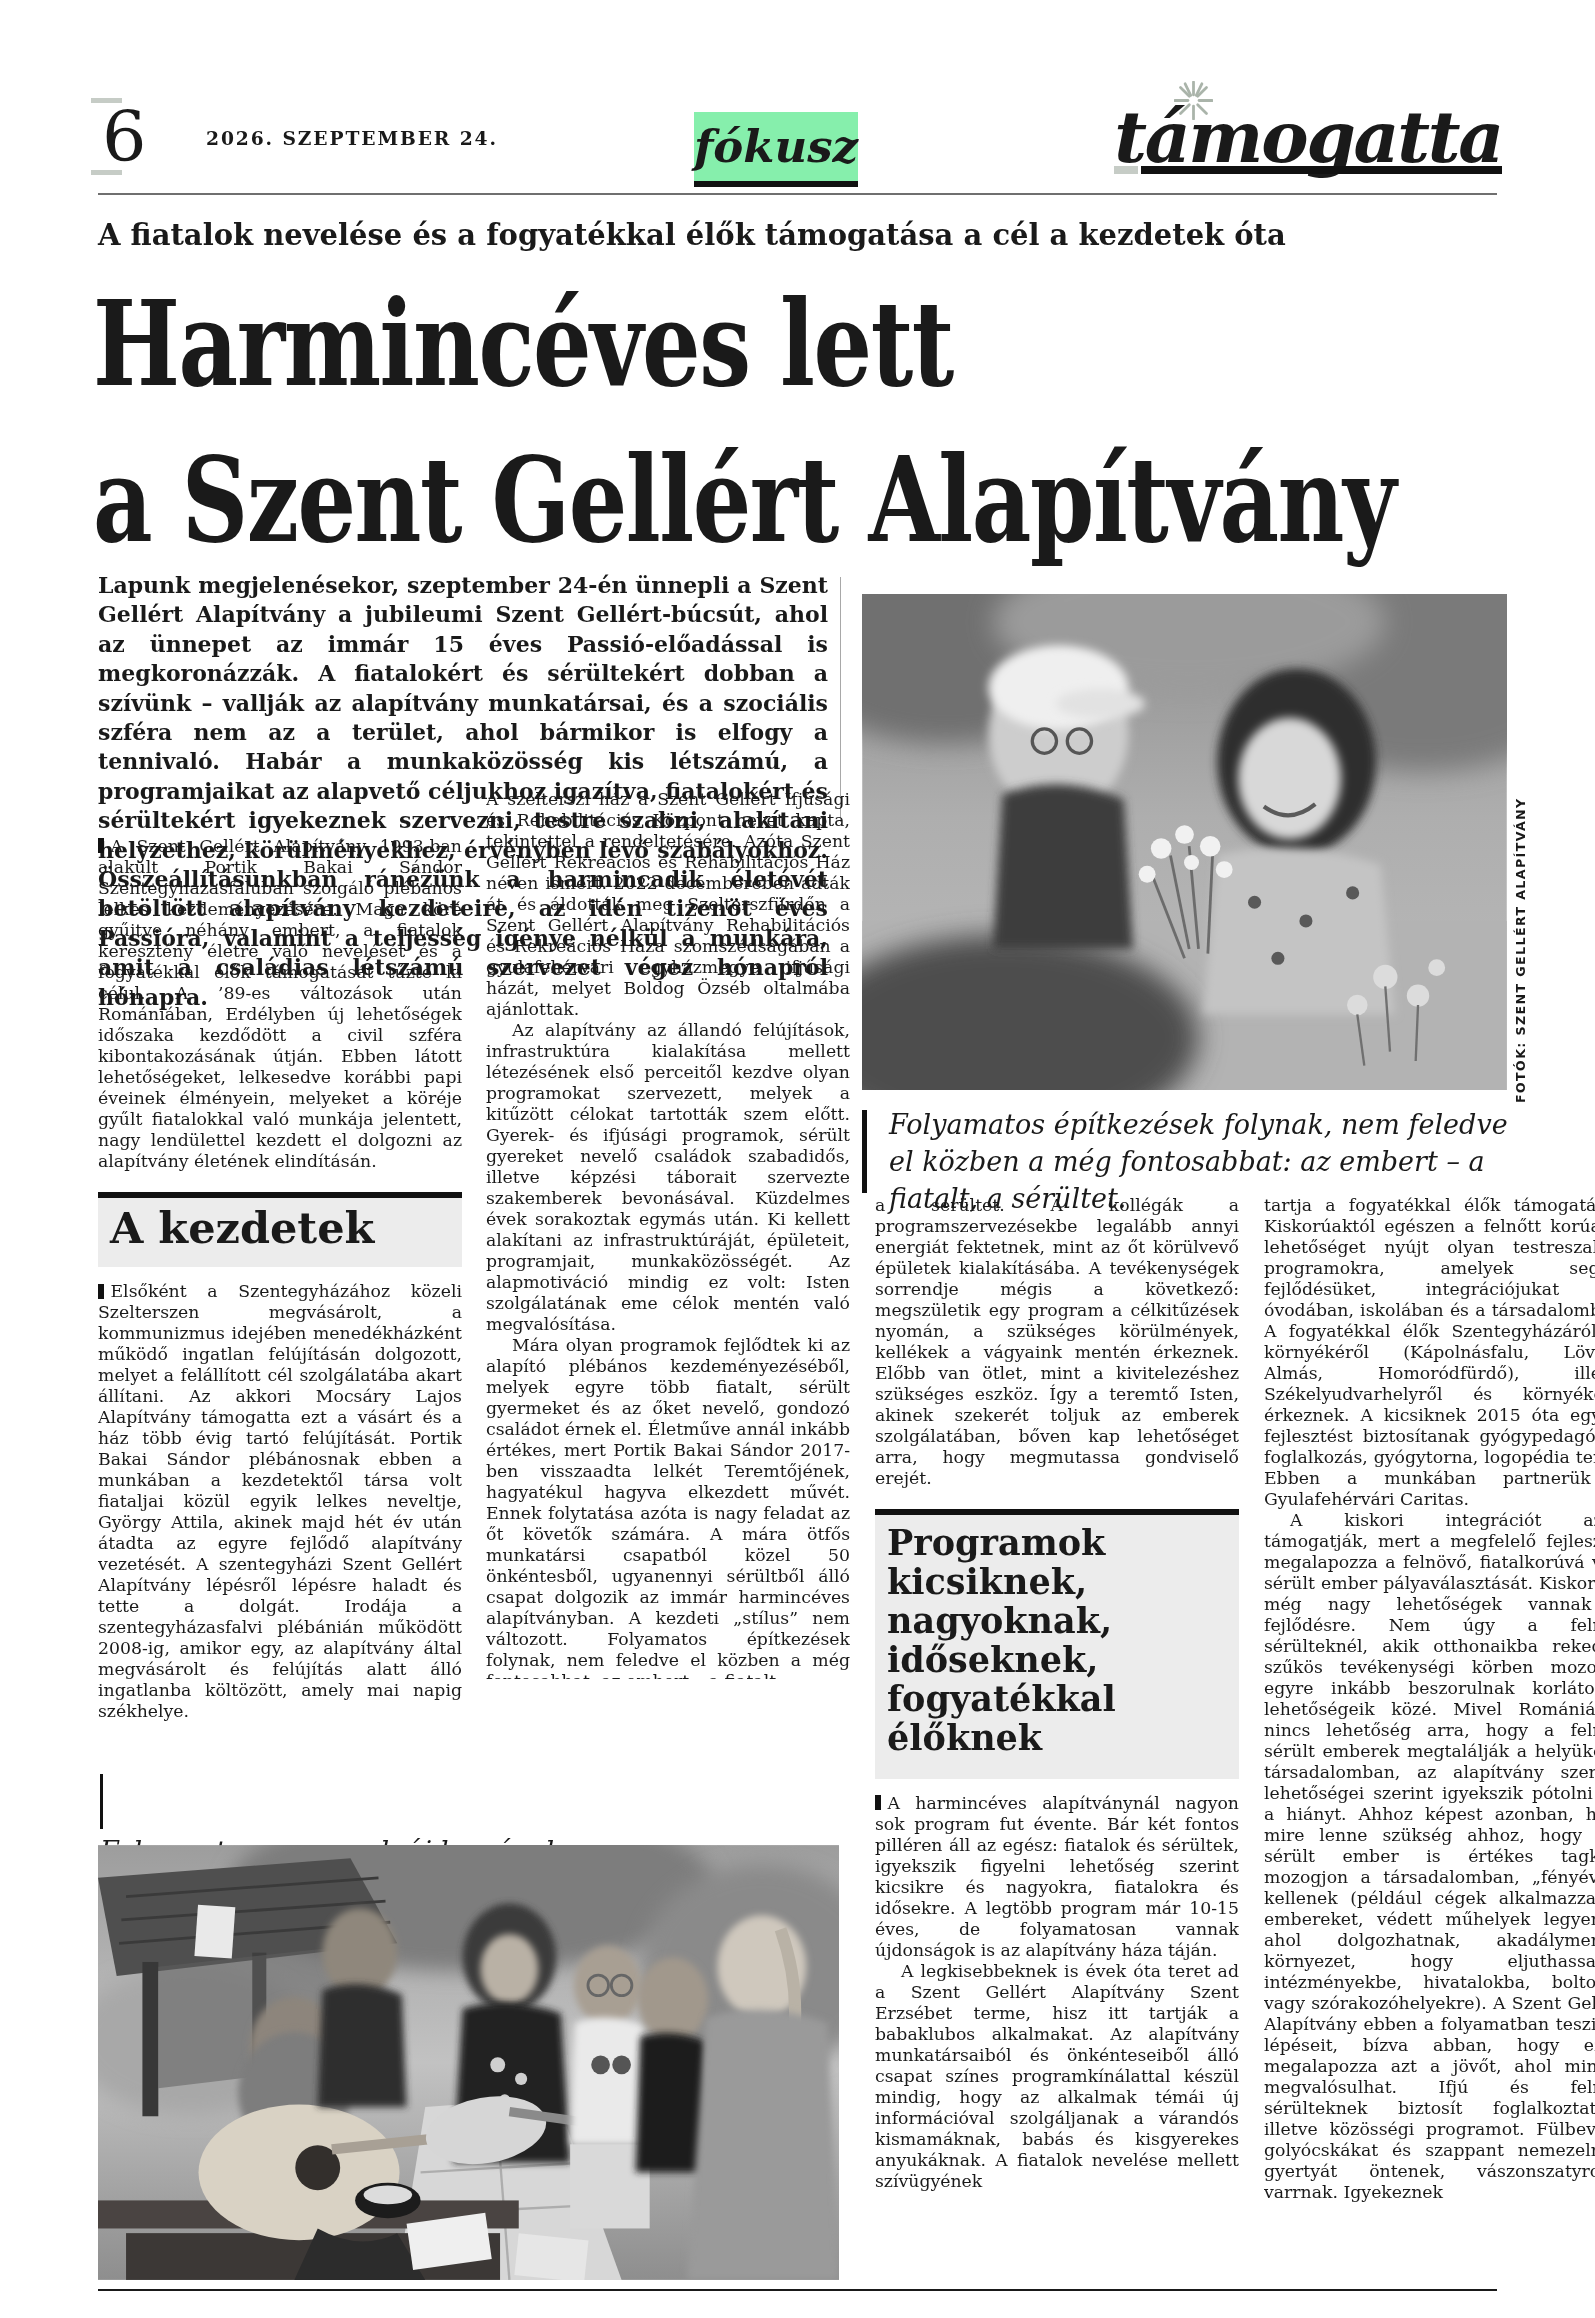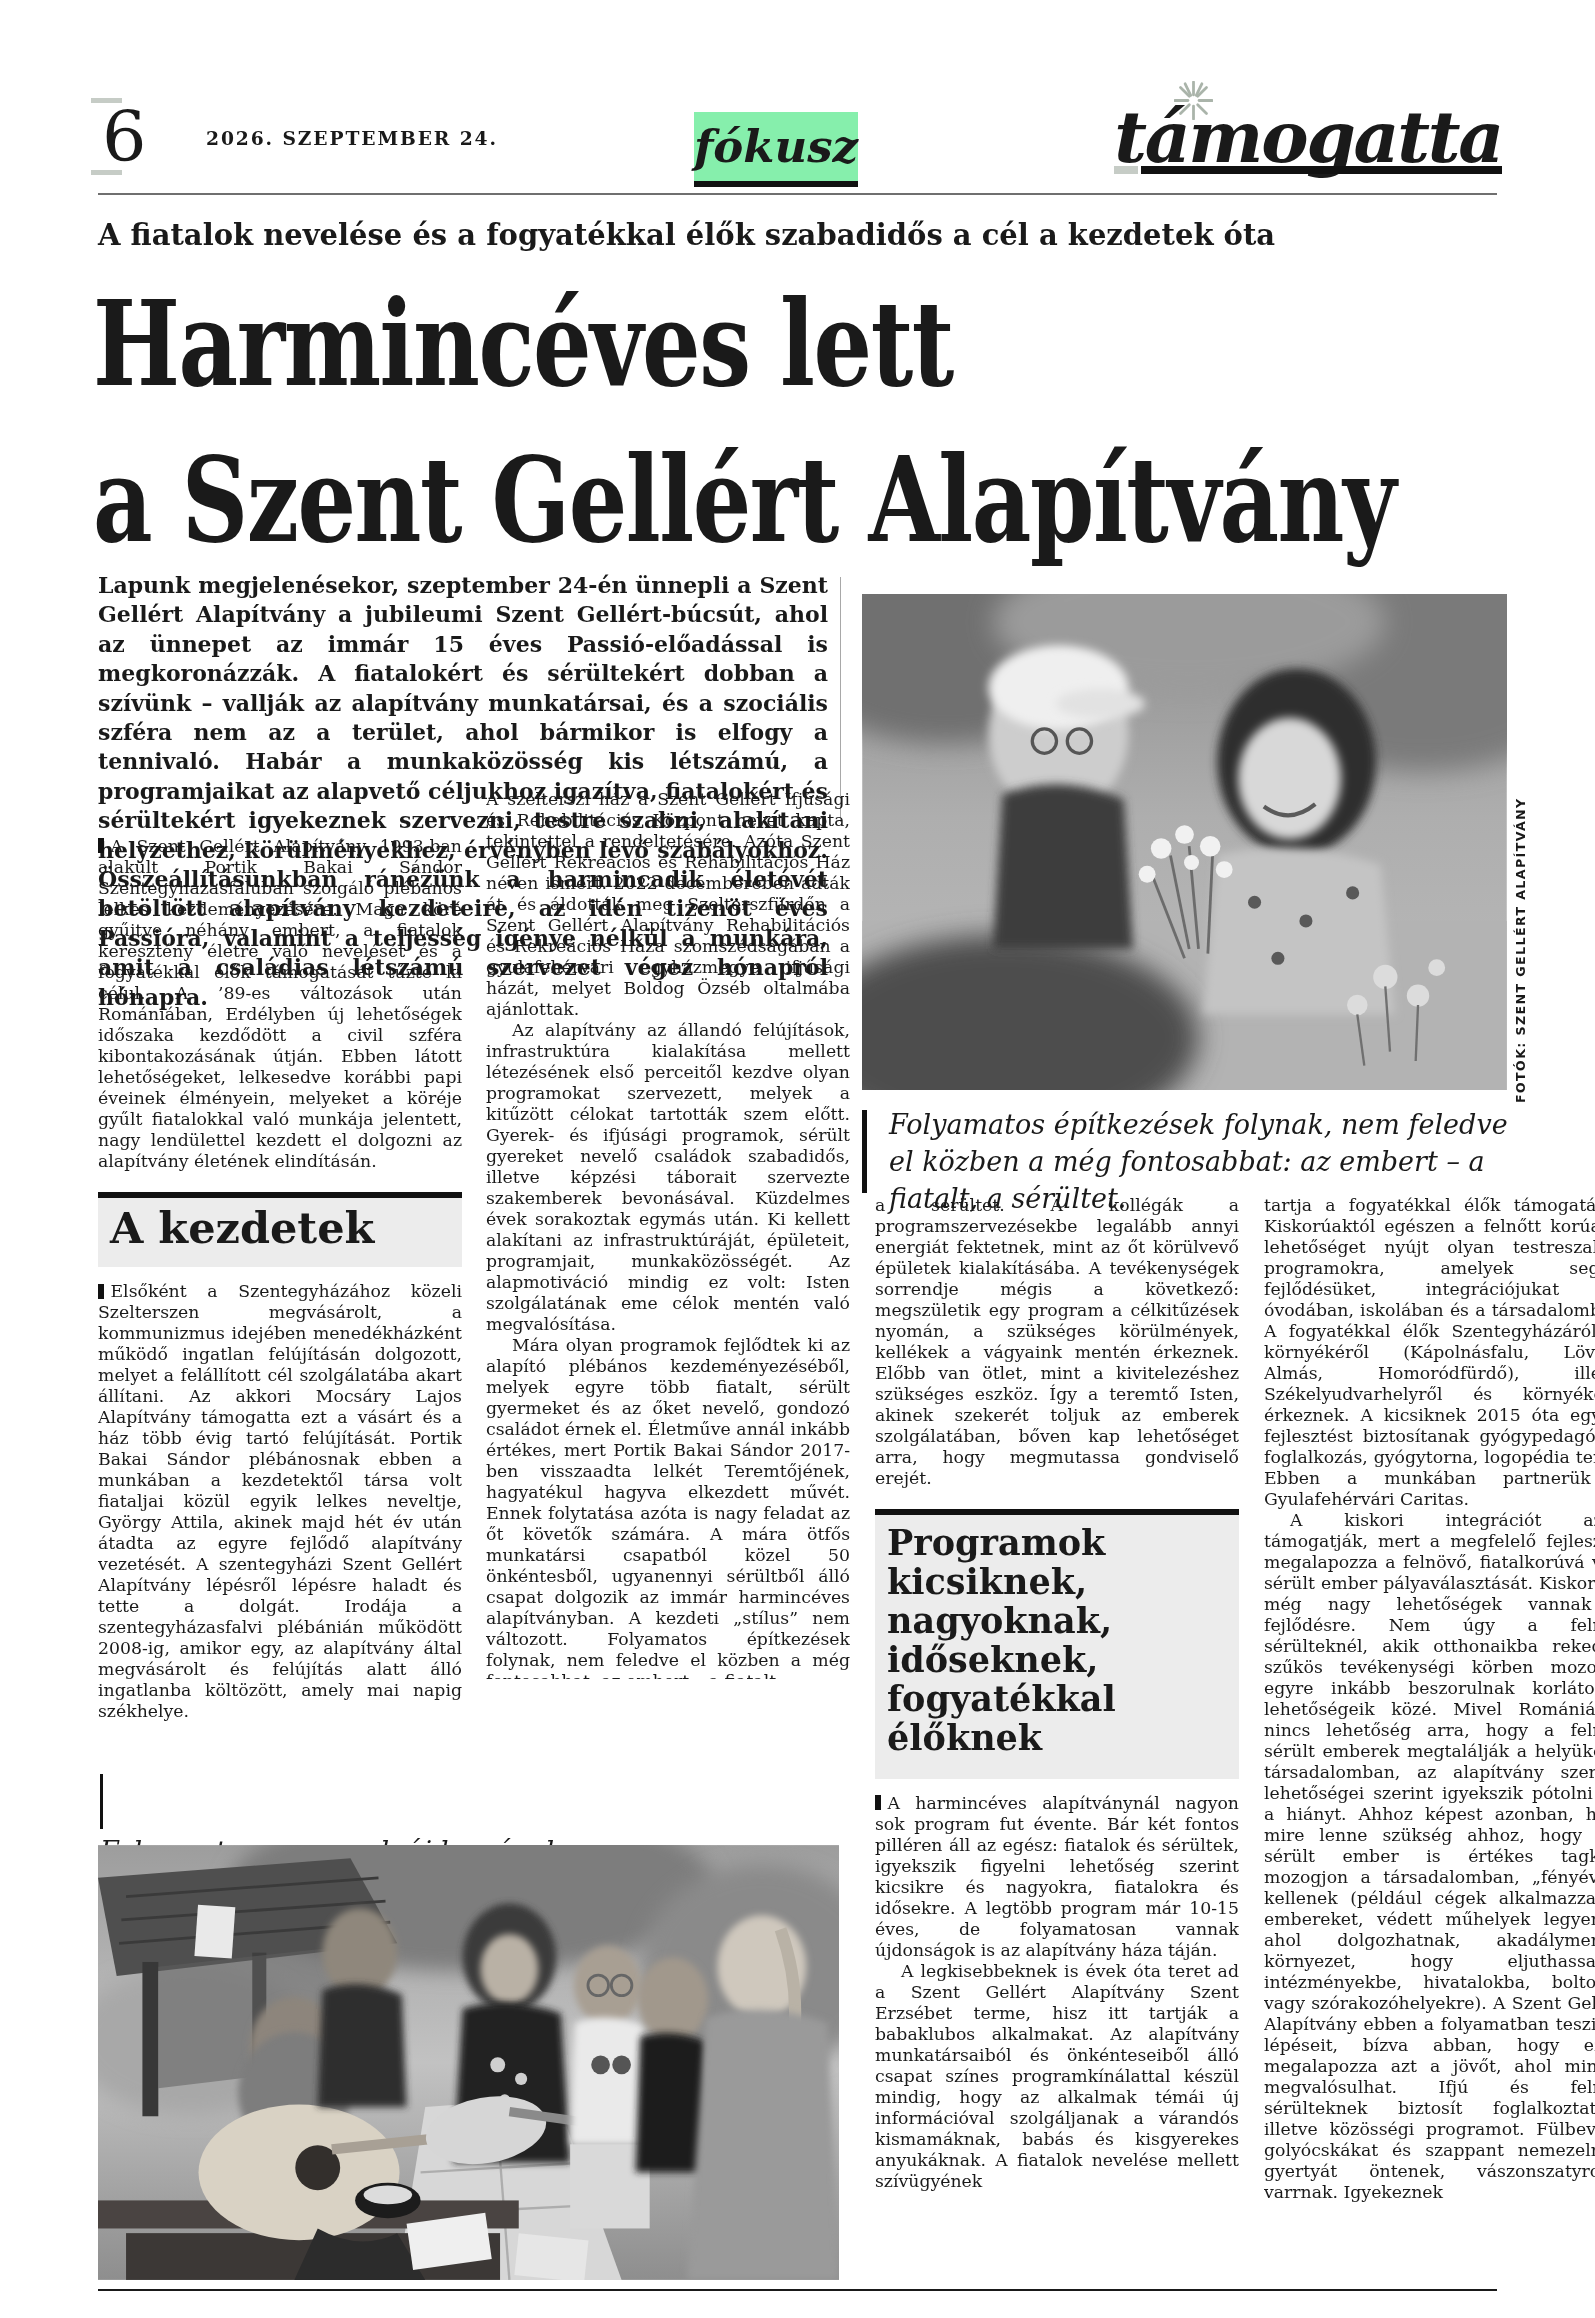--- a/index.html
+++ b/index.html
@@ -97,21 +97,21 @@
     </span>
     <span class="brand-word">támogatta</span>
     <span class="brand-rule">
       <span class="seg-gray"></span>
         <span class="seg-black"></span>
     </span>
   </div>
 
   <div class="header-rule"></div>
 
-  <div class="kicker">A fiatalok nevelése és a fogyatékkal élők szabadidős a cél a kezdetek óta</div>
+  <div class="kicker">A fiatalok nevelése és a fogyatékkal élők támogatása a cél a kezdetek óta</div>
 
   <h1 class="headline" style="margin:0;">
     <span>Harmincéves lett</span><br>
     <span>a Szent Gellért Alapítvány</span>
   </h1>
 
   <div class="lead">Lapunk megjelenésekor, szeptember 24-én ünnepli a Szent Gellért Alapítvány a jubileumi Szent Gellért-búcsút, ahol az ünnepet az immár 15 éves Passió-előadással is megkoronázzák. A fiatalokért és sérültekért dobban a szívünk – vallják az alapítvány munkatársai, és a szociális szféra nem az a terület, ahol bármikor is elfogy a tennivaló. Habár a munkaközösség kis létszámú, a programjaikat az alapvető céljukhoz igazítva, fiatalokért és sérültekért igyekeznek szervezni, testre szabni, alakítani helyzethez, körülményekhez, érvényben levő szabályokhoz. Összeállításunkban ránézünk a harmincadik életévét betöltött alapítvány kezdeteire, az idén tizenöt éves Passióra, valamint a teljesség igénye nélkül a munkára, amit a családias létszámú szervezet végez hónapról hónapra.</div>
   <div class="lead-divider"></div>
 
   <div class="photo-top">

